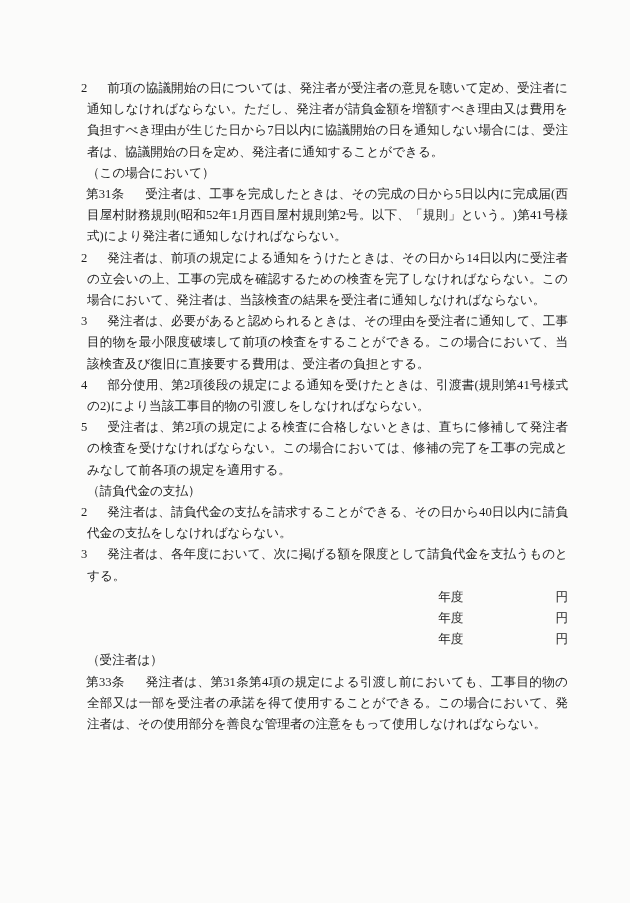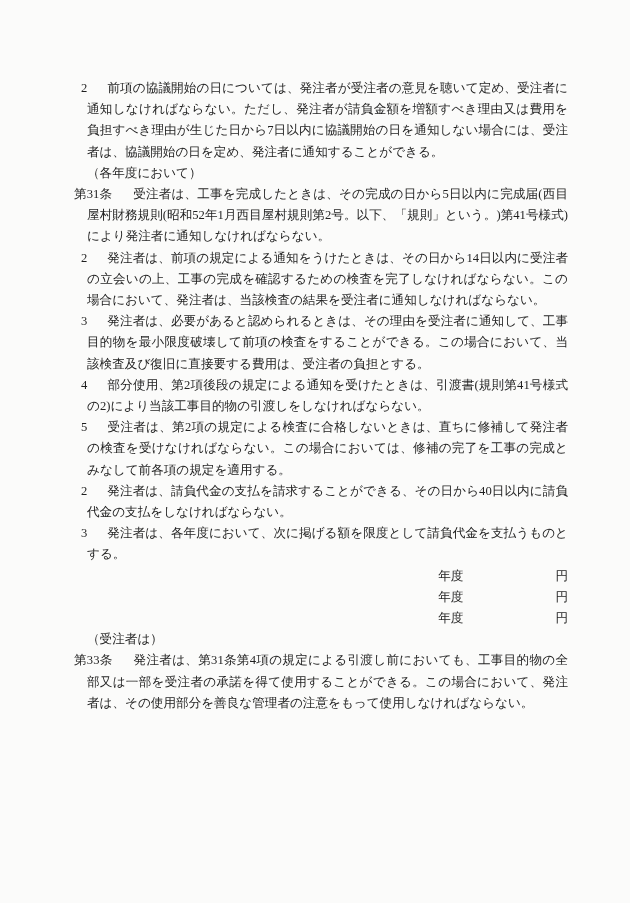--- a/index.html
+++ b/index.html
@@ -43,20 +43,21 @@
   
   .heading {
     padding-left: 13px;
     text-align: left;
   }
   .num {
     margin-right: 20px;
   }
   .num-article {
     margin-right: 21px;
+    margin-left: 12px;
   }
   
   .year-row {
     text-align: right;
   }
   .year-label {
     display: inline-block;
     margin-left: 84px;
   }
   .yen-label {
@@ -65,32 +66,33 @@
   }
 </style>
 </head>
 <body>
 
 <div class="page">
   <div class="content">
 
     <p class="block para"><span class="num">2</span><span>前項の協議開始の日については、発注者が受注者の意見を聴いて定め、受注者に通知しなければならない。ただし、発注者が請負金額を増額すべき理由又は費用を負担すべき理由が生じた日から7日以内に協議開始の日を通知しない場合には、受注者は、協議開始の日を定め、発注者に通知することができる。</span></p>
 
-    <p class="block heading"><span>（各年度において）</span></p>
+    <p class="block heading"><span>（この場合において）</span></p>
 
     <p class="block article"><span class="num-article">第31条</span><span>受注者は、工事を完成したときは、その完成の日から5日以内に完成届(西目屋村財務規則(昭和52年1月西目屋村規則第2号。以下、「規則」という。)第41号様式)により発注者に通知しなければならない。</span></p>
 
     <p class="block para"><span class="num">2</span><span>発注者は、前項の規定による通知をうけたときは、その日から14日以内に受注者の立会いの上、工事の完成を確認するための検査を完了しなければならない。この場合において、発注者は、当該検査の結果を受注者に通知しなければならない。</span></p>
 
     <p class="block para"><span class="num">3</span><span>発注者は、必要があると認められるときは、その理由を受注者に通知して、工事目的物を最小限度破壊して前項の検査をすることができる。この場合において、当該検査及び復旧に直接要する費用は、受注者の負担とする。</span></p>
 
     <p class="block para"><span class="num">4</span><span>部分使用、第2項後段の規定による通知を受けたときは、引渡書(規則第41号様式の2)により当該工事目的物の引渡しをしなければならない。</span></p>
 
     <p class="block para"><span class="num">5</span><span>受注者は、第2項の規定による検査に合格しないときは、直ちに修補して発注者の検査を受けなければならない。この場合においては、修補の完了を工事の完成とみなして前各項の規定を適用する。</span></p>
 
+    <p class="block heading"><span>（請負代金の支払）</span></p>
 
 
     <p class="block para"><span class="num">2</span><span>発注者は、請負代金の支払を請求することができる、その日から40日以内に請負代金の支払をしなければならない。</span></p>
 
     <p class="block para"><span class="num">3</span><span>発注者は、各年度において、次に掲げる額を限度として請負代金を支払うものとする。</span></p>
 
     <p class="block year-row"><span class="year-label">年度</span><span class="yen-label">円</span></p>
 
     <p class="block year-row"><span class="year-label">年度</span><span class="yen-label">円</span></p>
 

